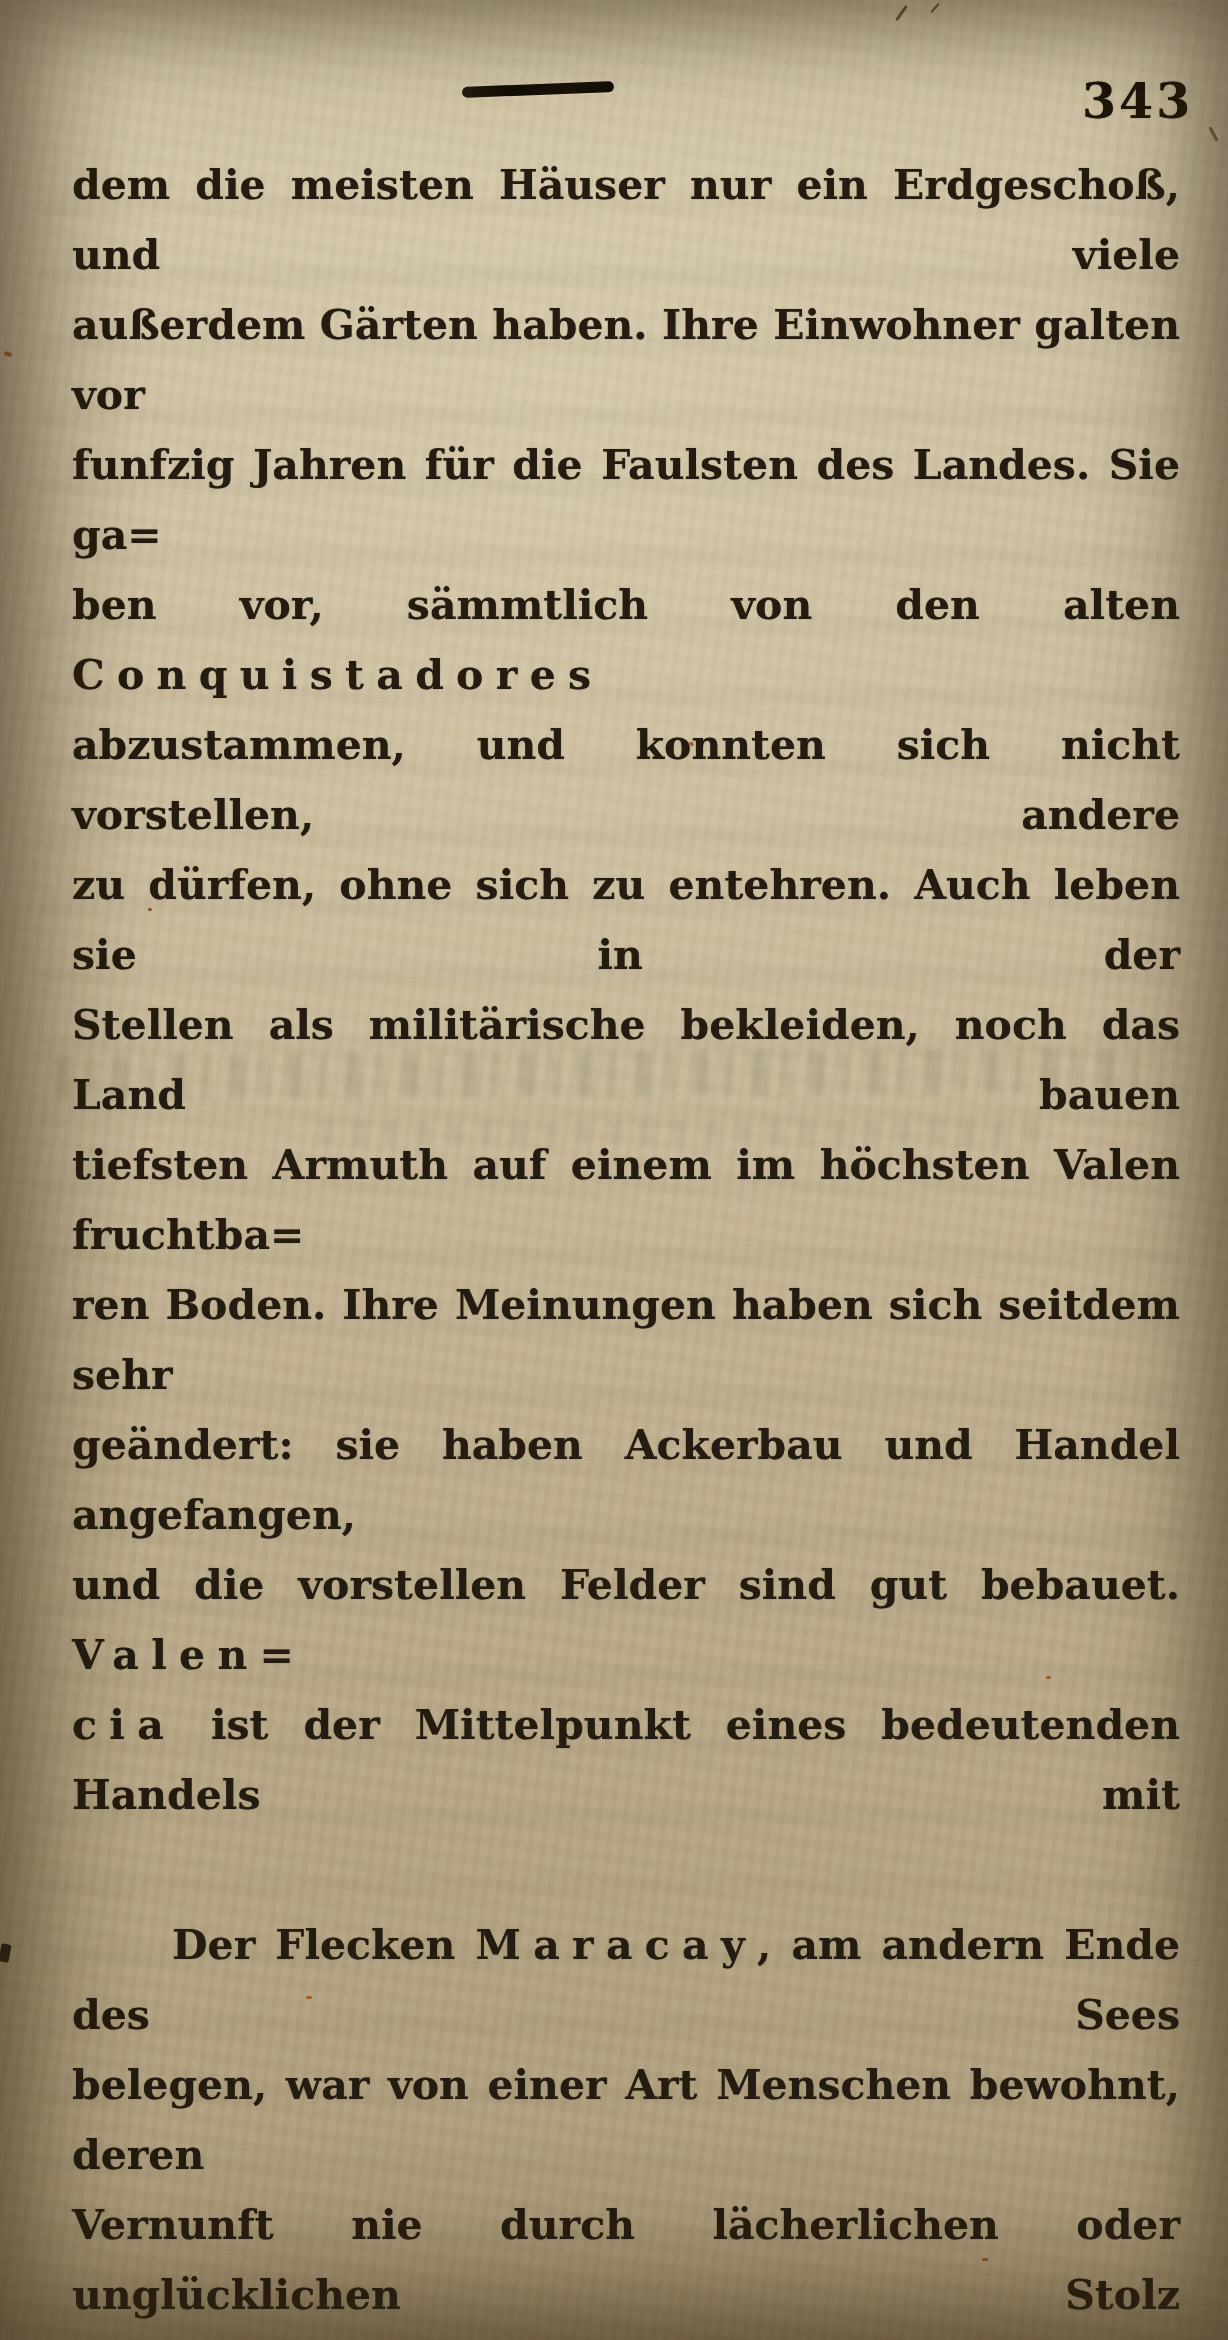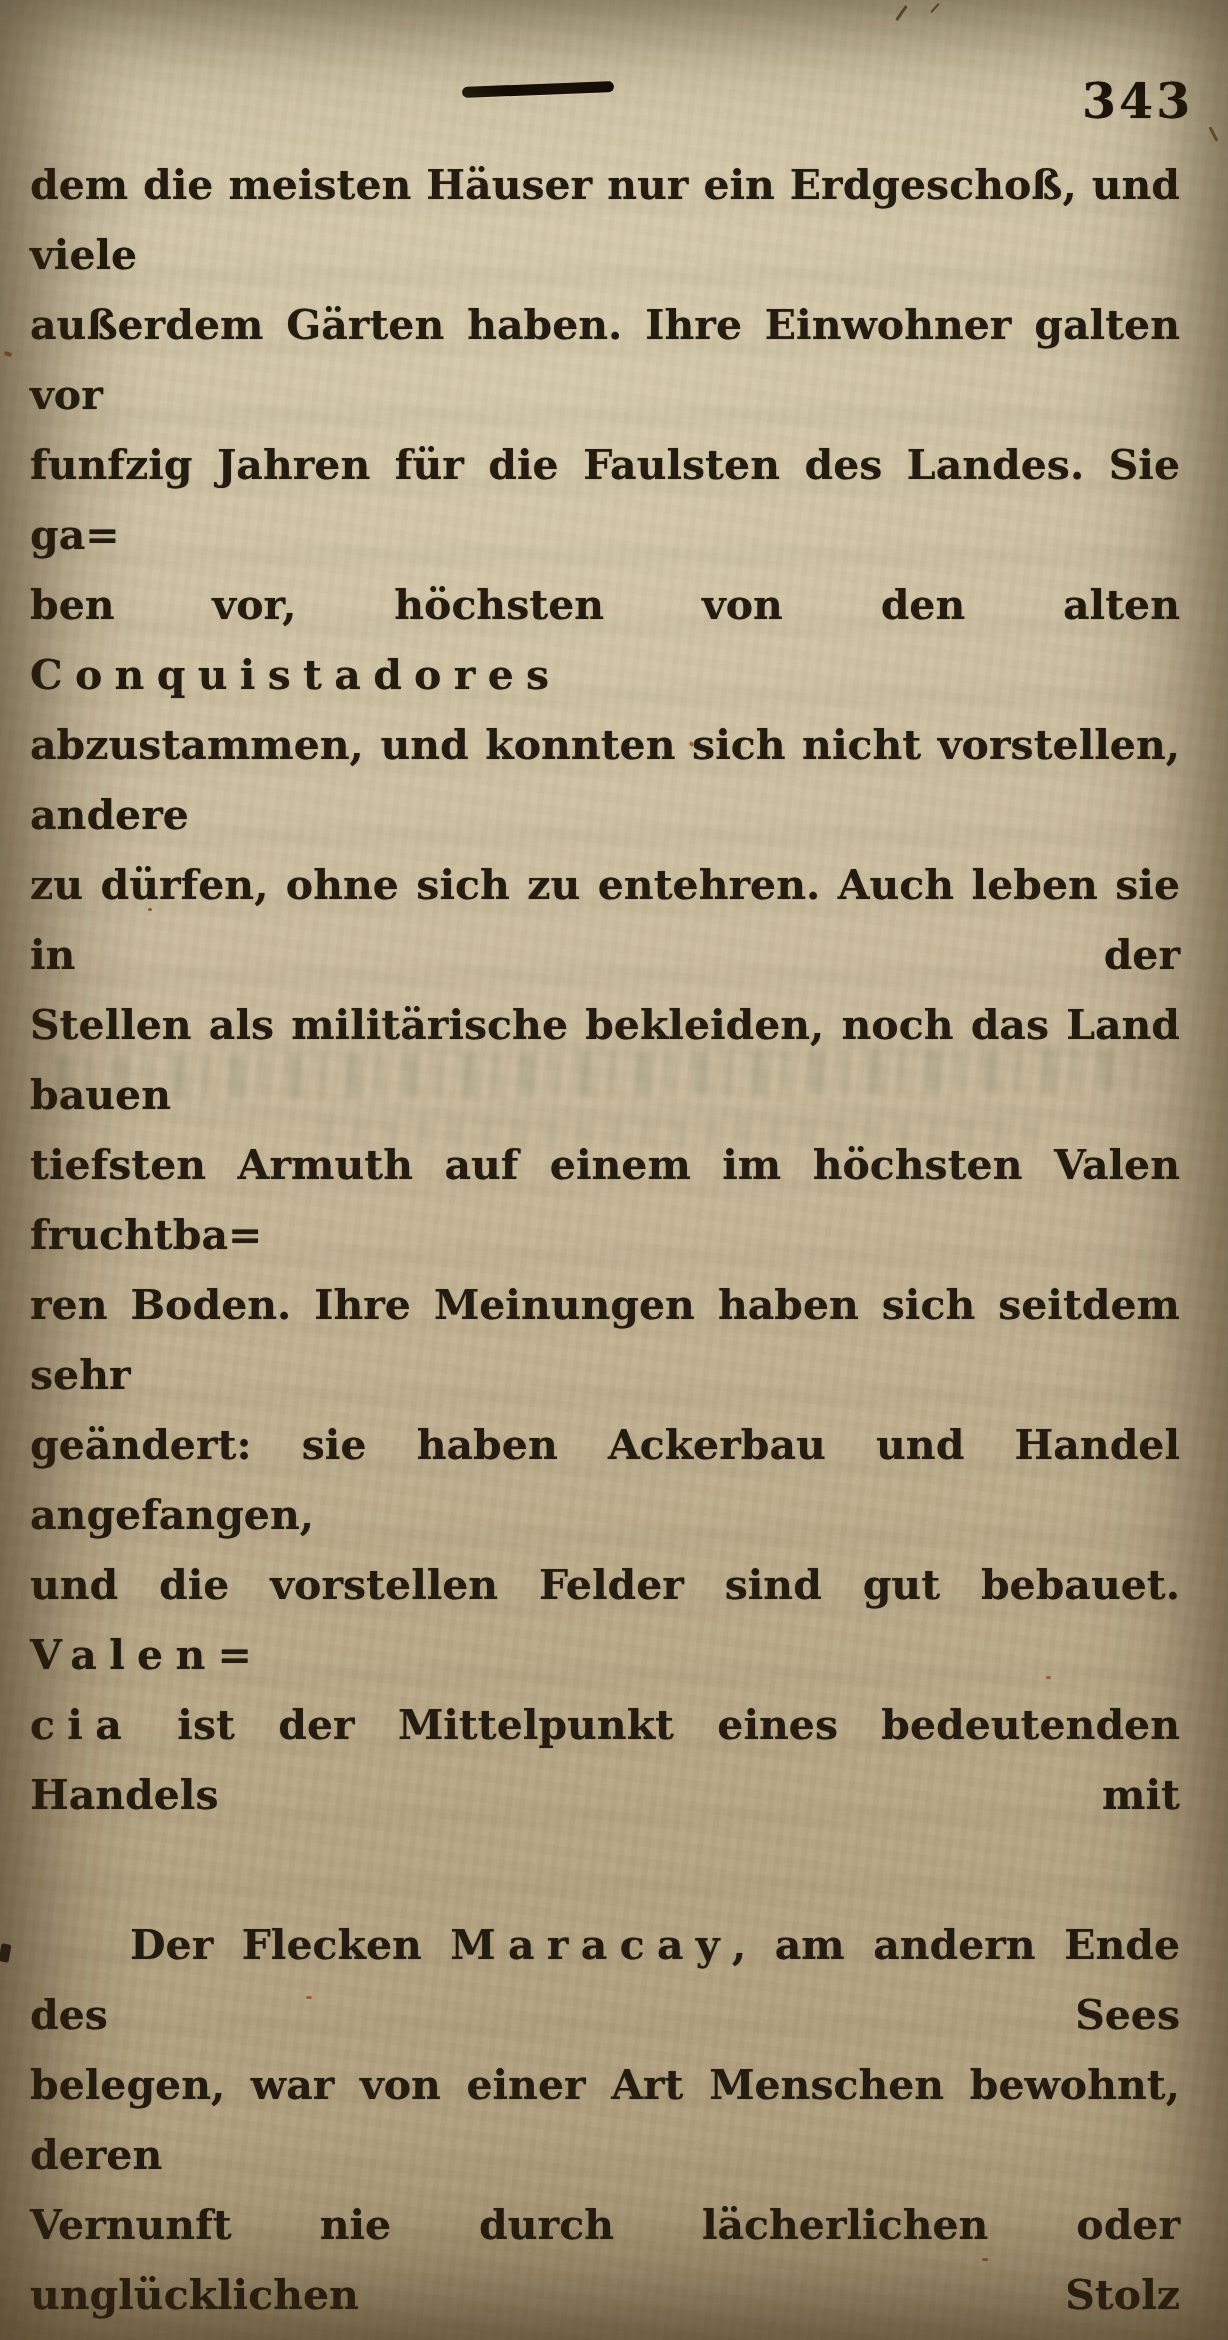--- a/index.html
+++ b/index.html
@@ -32,21 +32,21 @@
     border-radius:6px;transform:rotate(-2.2deg);
     box-shadow:0 1px 1px rgba(255,248,225,.25);
   }
   .text-block{
     position:absolute;left:30px;top:150px;width:1150px;
     font-size:41px;line-height:70px;font-weight:bold;color:#241c10;
     text-shadow:0 0 1px rgba(33,25,13,.55);
     z-index:3;
   }
   .paragraph + .paragraph{margin-top:80px;}
-  .line{text-align:justify;text-align-last:justify;white-space:normal;}
+  .line{text-align:justify;text-align-last:justify;white-space:normal;margin-left:42px;}
   .line.last{text-align-last:auto;}
   .line.indent{text-indent:100px;}
   .seg{}
   .sperr{letter-spacing:.30em;}
   .ghost{
     position:absolute;pointer-events:none;z-index:2;filter:blur(3px);
   }
   .ghost-1{
     left:55px;top:1052px;width:1105px;height:44px;opacity:.75;
     background:repeating-linear-gradient(90deg, rgba(84,88,64,.20) 0 16px, rgba(84,88,64,0) 16px 30px, rgba(84,88,64,.14) 30px 40px, rgba(84,88,64,0) 40px 58px);
@@ -76,21 +76,21 @@
 <body style="--paper: #c2b394; --ink: #241c10;">
 
 <div class="section-rule"></div>
 <div class="page-number">343</div>
 
 <div class="text-block">
     <div class="paragraph">
       <div class="line"><span class="seg">dem die meisten Häuser nur ein Erdgeschoß, und viele</span></div>
       <div class="line"><span class="seg">außerdem Gärten haben. Ihre Einwohner galten vor</span></div>
       <div class="line"><span class="seg">funfzig Jahren für die Faulsten des Landes. Sie ga=</span></div>
-      <div class="line"><span class="seg">ben vor, höchsten von den alten </span><span class="seg sperr">Conquistadores</span></div>
+      <div class="line"><span class="seg">ben vor, sämmtlich von den alten </span><span class="seg sperr">Conquistadores</span></div>
       <div class="line"><span class="seg">abzustammen, und konnten sich nicht vorstellen, andere</span></div>
       <div class="line"><span class="seg">zu dürfen, ohne sich zu entehren. Auch leben sie in der</span></div>
       <div class="line"><span class="seg">Stellen als militärische bekleiden, noch das Land bauen</span></div>
       <div class="line"><span class="seg">tiefsten Armuth auf einem im höchsten Valen fruchtba=</span></div>
       <div class="line"><span class="seg">ren Boden. Ihre Meinungen haben sich seitdem sehr</span></div>
       <div class="line"><span class="seg">geändert: sie haben Ackerbau und Handel angefangen,</span></div>
       <div class="line"><span class="seg">und die vorstellen Felder sind gut bebauet. </span><span class="seg sperr">Valen=</span></div>
       <div class="line"><span class="seg sperr">cia</span><span class="seg"> ist der Mittelpunkt eines bedeutenden Handels mit</span></div>
     </div>
     <div class="paragraph">

